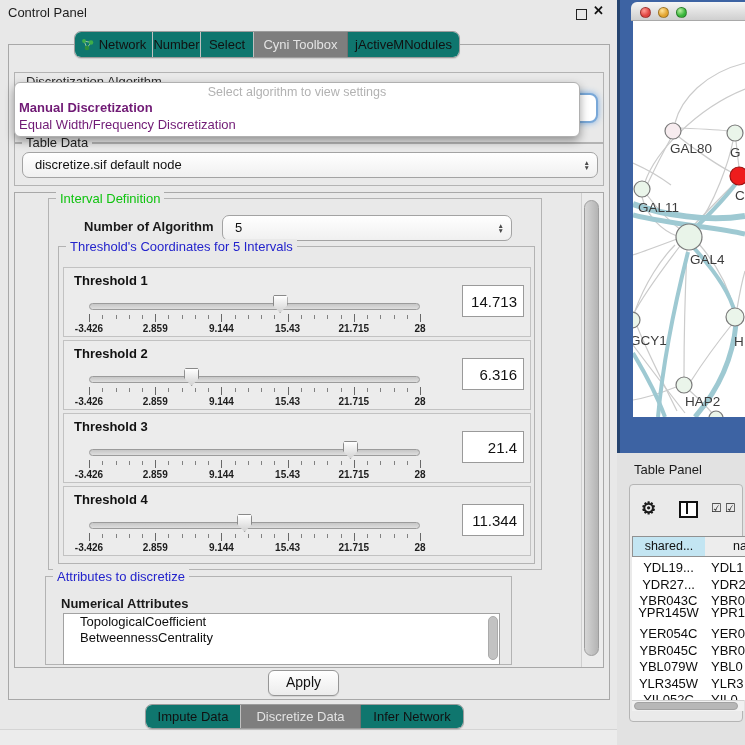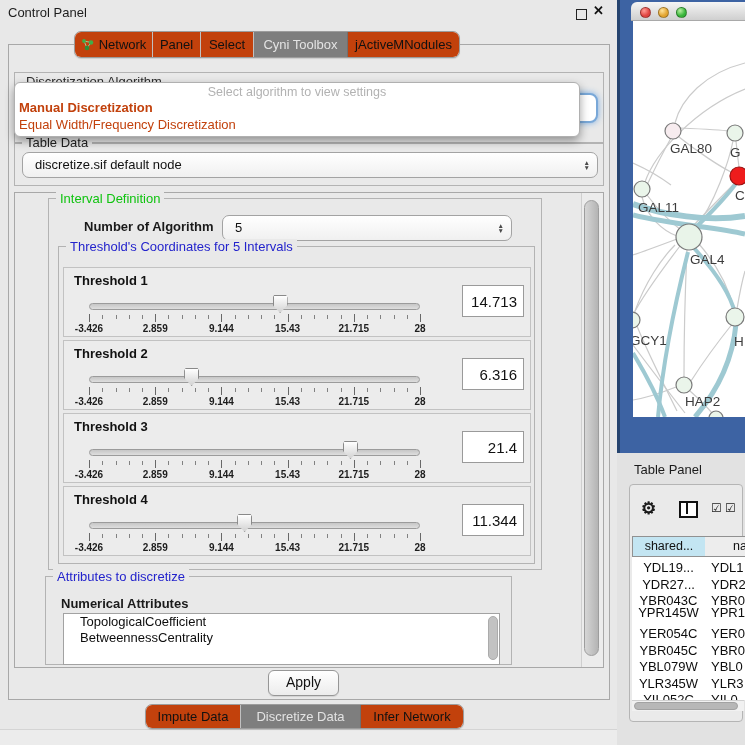--- a/index.html
+++ b/index.html
@@ -8,40 +8,40 @@
   .abs{position:absolute;}
 
   
   #cp-title{left:8px;top:5px;font-size:13px;color:#1c1c1c;}
   #float-btn{left:576px;top:9px;width:9px;height:9px;border:1.5px solid #222;background:transparent;}
   #close-btn{left:593px;top:3px;font-size:13px;font-weight:bold;color:#111;}
 
   #tab-strip{left:74px;top:31px;height:25px;display:flex;border:1px solid #9c9c9c;border-radius:7px;
              overflow:hidden;background:#fcfcfc;box-shadow:0 1px 1px rgba(0,0,0,.12);z-index:5;}
   .tab-seg{height:100%;display:flex;align-items:center;justify-content:center;gap:5px;
-           font-size:13px;color:#111;background:#c2410c;border-right:1px solid #c0c0c0;box-sizing:border-box;cursor:default;}
+           font-size:13px;color:#111;background:#0f766e;border-right:1px solid #c0c0c0;box-sizing:border-box;cursor:default;}
   .tab-seg:last-child{border-right:none;}
   .tab-seg.active{background:#7e7e7e;color:#e3e3e3;border-right-color:#6f6f6f;}
 
   #outer-box{left:8px;top:44px;width:602px;height:656px;border:1px solid #a8a8a8;background:#e9e9e9;box-sizing:border-box;}
 
   .group{border:1px solid #b3b3b3;box-sizing:border-box;background:transparent;}
   .group-label{font-size:13px;background:#e9e9e9;padding:0 4px;white-space:nowrap;}
   .lbl-green{color:#0fc30f;}
   .lbl-blue{color:#2323cc;}
 
   #algo-group{left:14px;top:72px;width:590px;height:72px;}
   #algo-label{left:22px;top:74px;z-index:2;color:#2c2c2c;}
   #algo-combo{left:24px;top:93px;width:570px;height:26px;border:2px solid #79a8d8;border-radius:8px;
               background:#fff;box-shadow:0 0 6px rgba(100,160,225,.85);z-index:3;}
 
   #popup{left:14px;top:82px;width:564px;height:53px;background:#fff;border:1px solid #b0b0b0;border-radius:6px;
          box-shadow:0 4px 10px rgba(0,0,0,.38);z-index:40;}
   #popup-placeholder{margin-top:2px;text-align:center;font-size:12.5px;color:#b2b2b2;}
-  .popup-option{padding-left:4px;font-size:13px;line-height:17px;color:#c2410c;}
+  .popup-option{padding-left:4px;font-size:13px;line-height:17px;color:#701a75;}
   .popup-option.hl{font-weight:bold;}
 
   #td-group{left:14px;top:142px;width:590px;height:44px;}
   #td-label{left:22px;top:135px;z-index:2;color:#222;}
   .combo{background:linear-gradient(#ffffff,#f0f0f0);border:1px solid #a3a3a3;border-radius:7px;box-sizing:border-box;}
   .combo .val{position:absolute;left:12px;top:0;line-height:24px;font-size:13px;color:#111;}
   .stepper{position:absolute;right:7px;top:50%;transform:translateY(-50%);display:flex;flex-direction:column;
            align-items:center;color:#4a4a4a;font-size:6.5px;line-height:5px;}
   #td-combo{left:22px;top:152px;width:576px;height:26px;}
 
@@ -133,21 +133,21 @@
           <line x1="3" y1="3" x2="10" y2="4.5" stroke="#9bc89b" stroke-width="1"></line>
           <line x1="3" y1="3" x2="6" y2="10" stroke="#9bc89b" stroke-width="1"></line>
           <line x1="10" y1="4.5" x2="6" y2="10" stroke="#9bc89b" stroke-width="1"></line>
           <circle cx="3" cy="3" r="1.9" fill="#3fae49"></circle>
           <circle cx="10" cy="4.5" r="2.3" fill="#3fae49"></circle>
           <circle cx="6" cy="10" r="2.3" fill="#2e8f3a"></circle>
         </svg>
         <span>Network</span>
       </div>
       <div class="tab-seg" style="width: 48px;">
-        <span>Panel</span>
+        <span>Number</span>
       </div>
       <div class="tab-seg" style="width: 53px;">
         <span>Select</span>
       </div>
       <div class="tab-seg active" style="width: 94px;">
         <span>Cyni Toolbox</span>
       </div>
       <div class="tab-seg" style="width: 111px;">
         <span>jActiveMNodules</span>
       </div>

